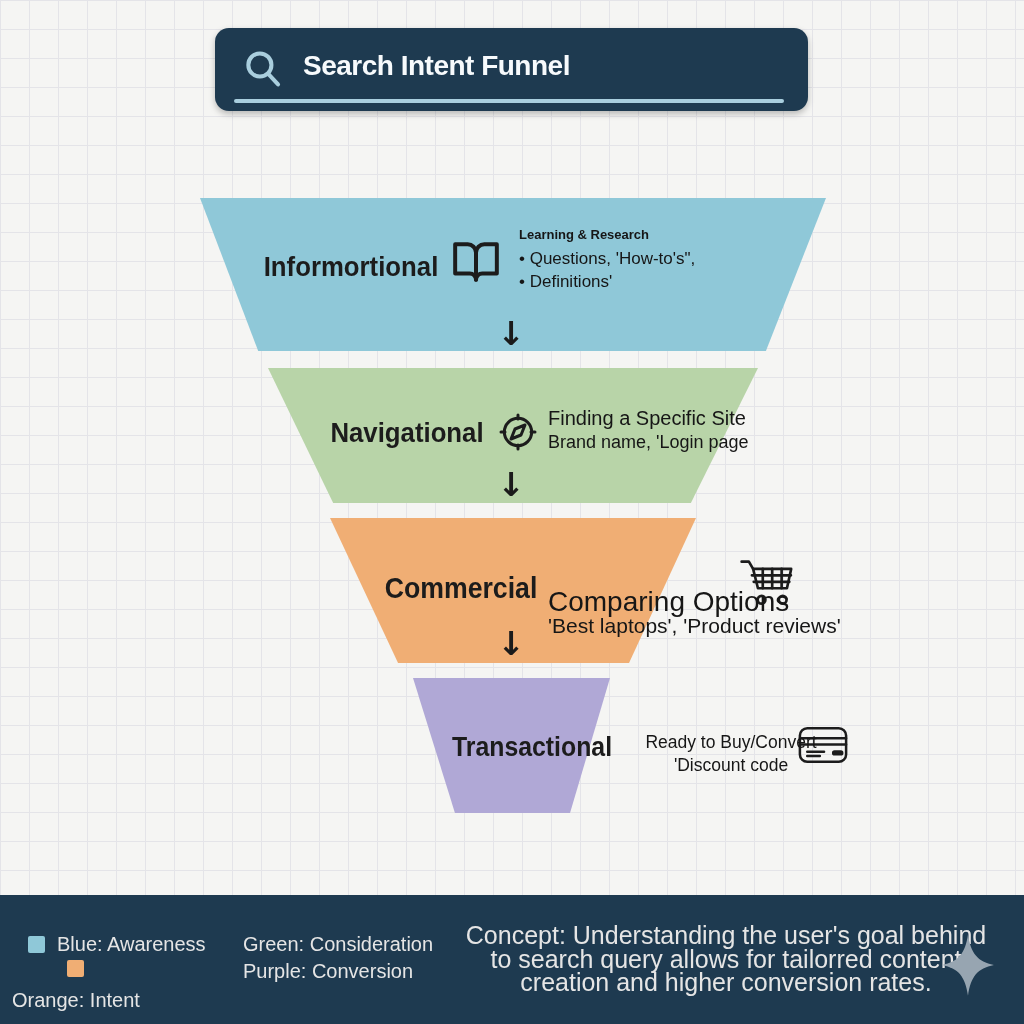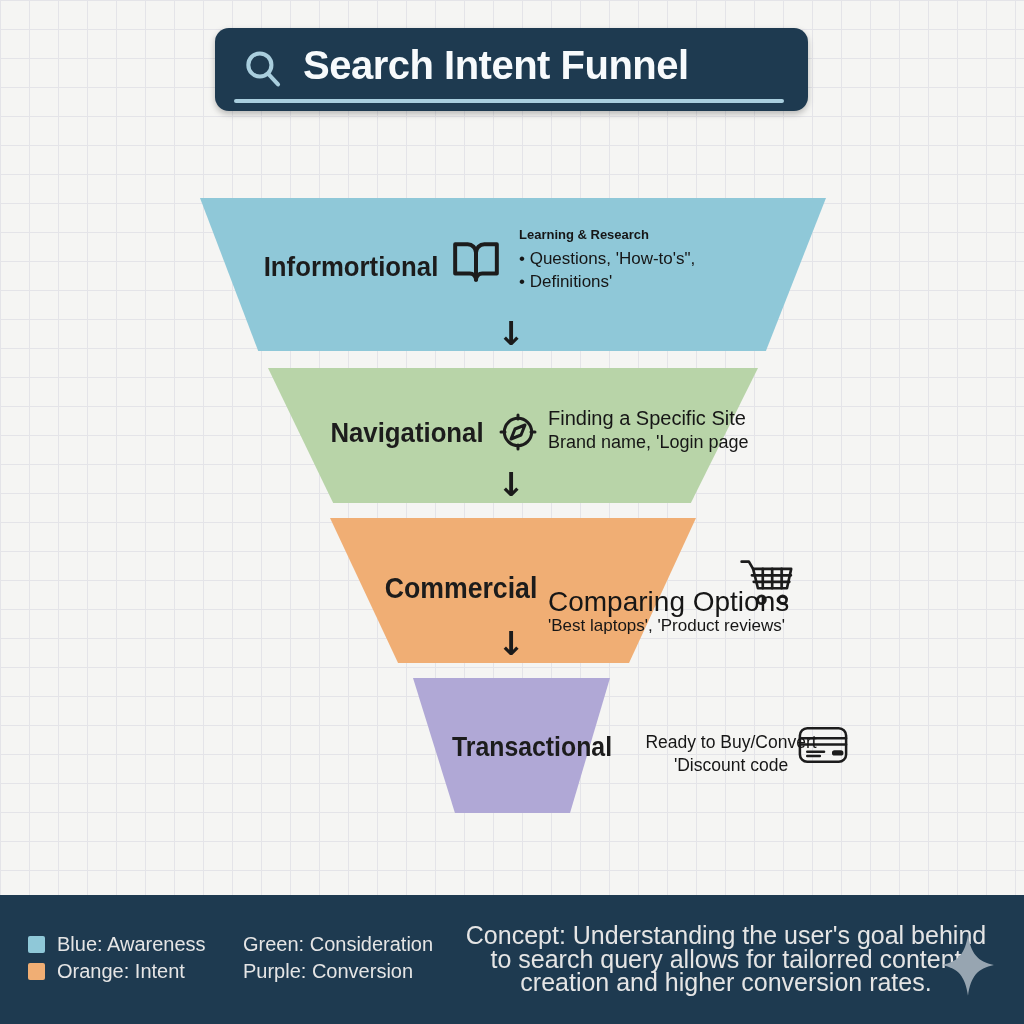--- a/index.html
+++ b/index.html
@@ -14,21 +14,21 @@
   }
   
   .header{
     position:absolute;left:215px;top:28px;width:593px;height:83px;
     background:var(--navy);border-radius:14px;
     box-shadow:0 3px 6px rgba(0,0,0,.25);
   }
   .header .search-ic{position:absolute;left:26px;top:19px;}
   .header .title{
     position:absolute;left:88px;top:0;height:75px;display:flex;align-items:center;
-    font-size:40px;font-weight:bold;letter-spacing:-.5px;color:#f7fafc;white-space:nowrap;
+    font-size:28px;font-weight:bold;letter-spacing:-.5px;color:#f7fafc;white-space:nowrap;
   }
   .header .underline{
     position:absolute;left:19px;right:24px;bottom:8px;height:4px;
     background:var(--accent);border-radius:2px;
   }
   
   .trap{position:absolute;}
   .trap.blue  {left:200px;top:198px;width:626px;height:153px;background:var(--blue);
                clip-path:polygon(0 0,100% 0,90.4% 100%,9.3% 100%);}
   .trap.green {left:268px;top:368px;width:490px;height:135px;background:var(--green);
@@ -50,21 +50,21 @@
   .desc{position:absolute;color:#161616;}
   .desc .hd{font-weight:bold;}
   .desc-info {left:519px;top:221px;}
   .desc-info .hd{font-size:13px;line-height:27px;}
   .desc-info .ln{font-size:17px;line-height:22.5px;}
   .desc-nav  {left:548px;top:406px;}
   .desc-nav .hd{font-size:20px;line-height:25px;font-weight:normal;}
   .desc-nav .ln{font-size:18px;line-height:23px;}
   .desc-comm {left:548px;top:555px;white-space:nowrap;}
   .desc-comm .hd{font-size:28px;line-height:26px;font-weight:normal;margin-top:34px;}
-  .desc-comm .ln{font-size:17px;line-height:22.5px;}
+  .desc-comm .ln{font-size:21px;line-height:22.5px;}
   .desc-trans{left:612px;top:731px;width:182px;text-align:center;margin-left:28px;}
   .desc-trans .hd{font-size:17.5px;line-height:23px;font-weight:normal;}
   .desc-trans .ln{font-size:17.5px;line-height:23px;}
   
   .down-arrow{
     position:absolute;left:511px;transform:translateX(-50%);
     font-family:"DejaVu Sans",sans-serif;font-weight:bold;font-size:33px;
     color:#1b1b1b;line-height:1;
   }
   .ar1{top:317px;} .ar2{top:468px;} .ar3{top:627px;}
@@ -75,21 +75,21 @@
   .ic-cart{left:738px;top:553px;}
   .ic-card{left:797px;top:724px;}
   
   .footer{
     position:absolute;left:0;top:895px;width:1024px;height:129px;
     background:var(--navy);color:#e5e5e5;
   }
   .legend-row{position:absolute;display:flex;align-items:center;gap:12px;font-size:20px;white-space:nowrap;}
   .swatch{width:17px;height:17px;border-radius:2px;flex:0 0 auto;}
   .sw-blue{background:var(--blue);} .sw-orange{background:var(--orange);}
-  .lr1{left:28px;top:38px;} .lr2{left:28px;top:65px;}
+  .lr1{left:28px;top:38px;} .lr2{left:12px;top:65px;flex-direction:column;}
   .lr3{left:243px;top:38px;} .lr4{left:243px;top:65px;}
   .concept{
     position:absolute;left:455px;top:29px;width:542px;
     font-size:25px;line-height:23.5px;text-align:center;
   }
   .sparkle{position:absolute;left:941px;top:38px;}
 </style>
 </head>
 <body>
 

